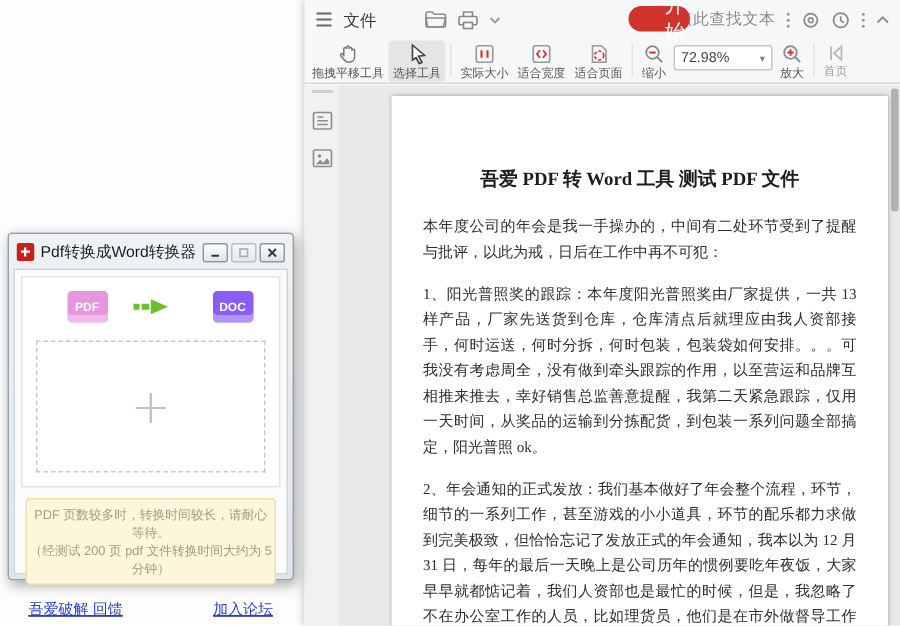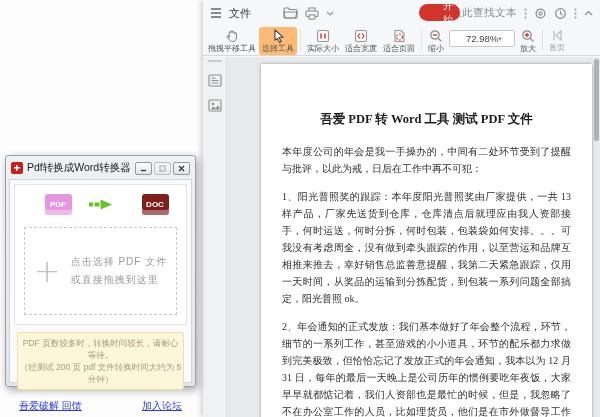--- a/index.html
+++ b/index.html
@@ -6,30 +6,30 @@
   html,body { width:600px; height:417px; overflow:hidden; }
   body { font-family:"Liberation Sans","DejaVu Sans",sans-serif; background:#fdfdfd; position:relative; }
 
   .backdrop { position:absolute; left:0; top:0; width:203px; height:417px; background:#fdfdfd; }
 
   
   .reader { position:absolute; left:203px; top:0; width:397px; height:417px; background:#f6f7f8; box-shadow:-2px 0 5px rgba(0,0,0,.18); }
   .menubar { height:26px; display:flex; align-items:center; padding:0 7px; gap:7px; position:relative; }
   .menu-label { font-size:11px; color:#3a3a3a; cursor:default; }
   .icon { display:inline-flex; align-items:center; justify-content:center; }
-  .start-pill { position:absolute; left:216px; top:4px; width:41px; height:17px; background:#d0342c; color:#fff; font-size:10px; border-radius:9px; display:flex; align-items:center; justify-content:center; letter-spacing:1px;padding-left:24px; }
+  .start-pill { position:absolute; left:216px; top:4px; width:41px; height:17px; background:#d0342c; color:#fff; font-size:14px; border-radius:9px; display:flex; align-items:center; justify-content:center; letter-spacing:1px;padding-left:24px; }
   .menu-right { margin-left:auto; display:flex; align-items:center; gap:7px; }
   .search-text { font-size:10.5px; color:#8b8b8b; letter-spacing:0.5px; }
 
   .toolbar { height:30px; display:flex; align-items:flex-start; padding:0 2px; border-bottom:1px solid #d7d8d9; }
   .tool { display:flex; flex-direction:column; align-items:center; gap:1px; padding:2px 3px 1px; border-radius:3px; margin-top:1px; }
   .tool .tlabel { font-size:8px; color:#565656; white-space:nowrap; line-height:10px; transform-origin:center; }
-  .tool.selected { background:#fdba74; }
+  .tool.selected { background:#e5e5e5; }
   .vsep { width:1px; height:22px; background:#e2e3e4; margin:3px 3px 0; flex:0 0 auto; }
-  .zoombox { width:66px; height:17px; margin:4px 2px 0; border:1px solid #c6c9cc; border-radius:2px; background:#fff; display:flex; align-items:center; justify-content:space-between; padding:0 16px; }
+  .zoombox { width:66px; height:17px; margin:4px 2px 0; border:1px solid #c6c9cc; border-radius:2px; background:#fff; display:flex; align-items:center; justify-content:space-between; padding:0 4px; }
   .zoombox .zval { font-size:9.5px; color:#444; }
   .zoombox .caret { font-size:7px; color:#888; }
 
   .readerbody { position:absolute; left:0; right:0; top:57px; bottom:0; display:flex; }
   .rail { width:24px; background:#f0f1f2; border-right:1px solid #e2e3e4; display:flex; flex-direction:column; align-items:center; padding-top:3px; }
   .grip { width:14px; height:2px; border-top:1px solid #c9cccf; border-bottom:1px solid #c9cccf; margin-bottom:12px; }
   .rail .icon { margin-bottom:12px; }
   .docarea { flex:1; background:#e8e9ea; position:relative; overflow:hidden; }
   .page { position:absolute; left:34px; top:7px; width:331px; height:420px; background:#fff; box-shadow:0 0 3px rgba(0,0,0,.35); }
   .page-inner { padding:47px 21px 0; font-family:"Liberation Serif","DejaVu Serif",serif; }
@@ -43,21 +43,21 @@
   .app-icon { width:12px; height:12px; border-radius:2px; background:#c8201e; background-image:linear-gradient(#fff,#fff),linear-gradient(#fff,#fff); background-size:6px 1.5px,1.5px 6px; background-position:3px 5px,5px 3px; background-repeat:no-repeat; flex:0 0 auto; }
   .dlg-title { flex:1; font-size:10.5px; color:#1c1c1c; white-space:nowrap; overflow:hidden; }
   .winbtns { display:flex; gap:2px; }
   .winbtn { width:17px; height:13px; border:1px solid #8f9aa4; border-radius:2px; background:linear-gradient(#fdfdfe,#dde3e8); display:flex; align-items:center; justify-content:center; }
   .winbtn.disabled { opacity:.55; }
   .client { position:absolute; left:3px; right:3px; top:23px; bottom:3px; background:#fbfbfb; border:1px solid #cfd5d9; display:flex; flex-direction:column; }
   .panel { margin:4px 4px 0; border:1px solid #e4e4e4; background:#fff; padding:7px 9px 9px; }
   .badges { display:flex; align-items:center; justify-content:center; gap:16px; margin:2px 0 12px; }
   .badge { width:27px; height:21px; border-radius:3px; color:#fff; font-size:8px; font-weight:bold; display:flex; align-items:center; justify-content:center; box-shadow:inset 0 -5px 0 rgba(255,255,255,.35);margin-left:12px; }
   .badge.pdf { background:#e596de; }
-  .badge.doc { background:#7f1d1d; }
+  .badge.doc { background:#8b5cf6; }
   .dropzone { border:1px dashed #c9c9c9; height:88px; display:flex; align-items:center; justify-content:center; gap:10px; }
   .plus { font-size:32px; font-weight:300; color:#c2c2c2; line-height:1; font-family:"DejaVu Sans",sans-serif; }
   .dz-text { font-size:10px; line-height:18px; color:#9a9a9a; letter-spacing:1px; }
   .notice { margin:7px 7px 0; background:#fdf6da; border:1px solid #eadfae; border-radius:3px; padding:4px 1px; text-align:center; }
   .notice div { font-size:8.5px; line-height:12px; color:#a29b87; }
   .linkrow { display:flex; justify-content:space-between; margin:9px 9px 0;text-decoration:underline; }
   .linkrow a { font-size:10px; color:#2b3fd4; text-decoration:underline; cursor:pointer; }
 
   svg { display:block; }
 </style>
@@ -284,24 +284,20 @@
           <svg width="26" height="13" viewBox="0 0 26 13">
               <rect x="1" y="4.5" width="4" height="4" fill="#67c22d"></rect>
               <rect x="6.5" y="4.5" width="5" height="4" fill="#67c22d"></rect>
               <path d="M12.5 1.5L24 6.5l-11.5 5z" fill="#67c22d"></path>
             </svg>
         </span>
         <span class="badge doc">DOC</span>
       </div>
       <div class="dropzone">
         <span class="plus">+</span>
-        <span class="dz-text">
-          <span style="display:block">点击选择 PDF 文件</span>
-          <span style="display:block">或直接拖拽到这里</span>
-        </span>
       </div>
     </div>
 
     <div class="notice">
       <div>PDF 页数较多时，转换时间较长，请耐心等待。</div>
       <div>（经测试 200 页 pdf 文件转换时间大约为 5 分钟）</div>
     </div>
 
     <div class="linkrow">
       <a>吾爱破解 回馈</a>

